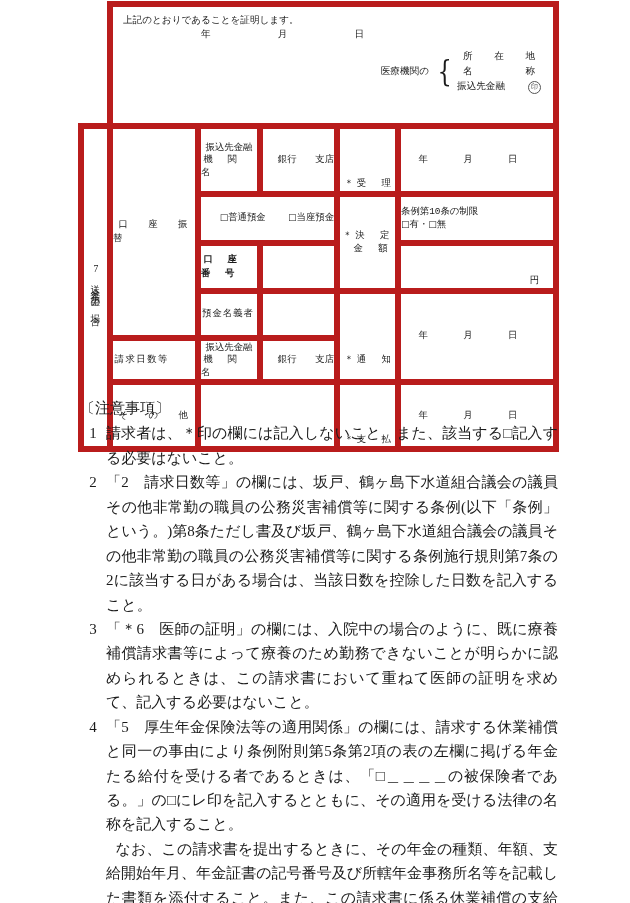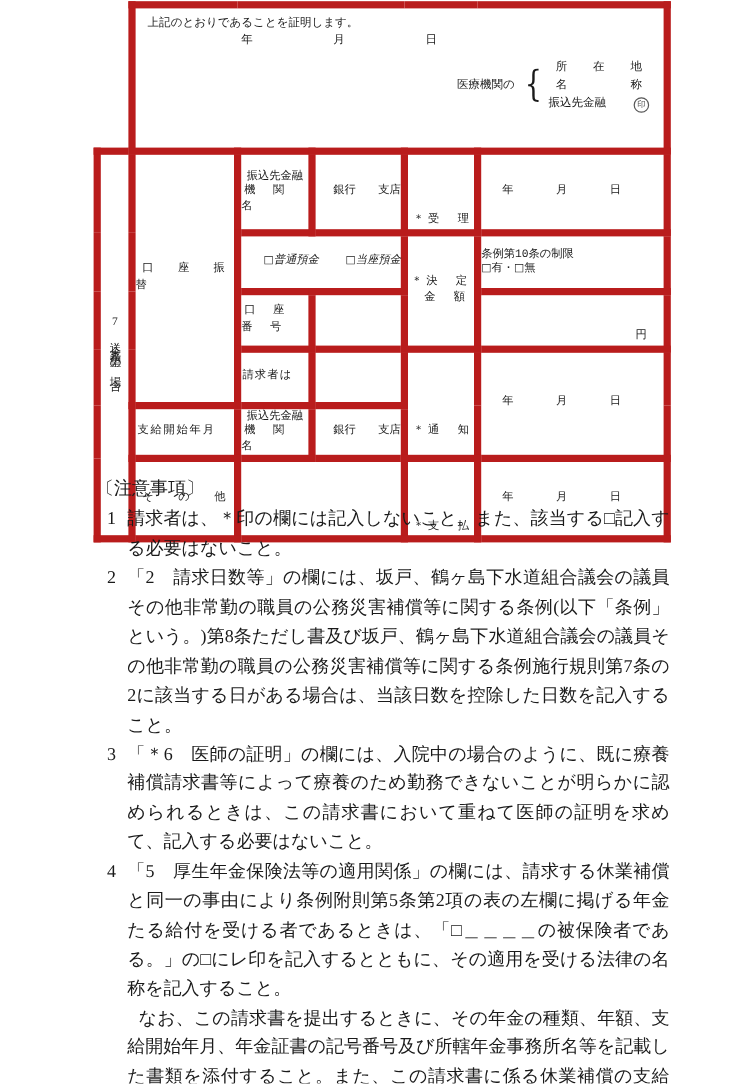--- a/index.html
+++ b/index.html
@@ -214,21 +214,21 @@
     </td>
     <td class="cell-pad">
       <span class="star-label">＊受　理</span>
     </td>
     <td class="cell-pad">
       <span class="ymd">年　月　日</span>
     </td>
   </tr>
 
   <tr>
-    <td colspan="2" class="cell-pad ctr" style="height:43px;font-style:italic;">
+    <td colspan="2" class="cell-pad ctr" style="height:43px;">
       <span style="display:inline-block;margin-right:20px;">
         <span class="checkbox-glyph">□</span><span>普通預金</span>
       </span>
       <span style="display:inline-block;">
         <span class="checkbox-glyph">□</span><span>当座預金</span>
       </span>
     </td>
     <td rowspan="2" class="cell-pad">
       <span class="two-line">
         <span style="letter-spacing:3px;text-indent:3px;">＊決　定</span><br>
@@ -237,45 +237,45 @@
     </td>
     <td class="cell-pad">
       <span style="display:block;font-family:Liberation Mono, monospace;">条例第10条の制限</span>
       <span style="display:block;">
         <span class="checkbox-glyph">□</span><span>有</span><span>・</span><span class="checkbox-glyph">□</span><span>無</span>
       </span>
     </td>
   </tr>
 
   <tr>
-    <td class="cell-pad" style="height:42px;">
+    <td class="cell-pad" style="height:42px;font-weight:bold;">
       <span class="spread">口　座　番　号</span>
     </td>
     <td class="cell-pad"></td>
     <td class="cell-pad" style="vertical-align:bottom;">
       <span class="yen-line">円</span>
     </td>
   </tr>
 
   <tr>
     <td class="cell-pad" style="height:41px;">
-      <span class="spread" style="letter-spacing:1px;text-indent:1px;">請求者は</span>
+      <span class="spread" style="letter-spacing:1px;text-indent:1px;">預金名義者</span>
     </td>
     <td class="cell-pad"></td>
     <td rowspan="2" class="cell-pad">
       <span class="star-label">＊通　知</span>
     </td>
     <td rowspan="2" class="cell-pad">
       <span class="ymd">年　月　日</span>
     </td>
   </tr>
 
   <tr>
     <td class="cell-pad" style="height:34px;">
-      <span class="spread" style="letter-spacing:1.5px;text-indent:1.5px;">支給開始年月</span>
+      <span class="spread" style="letter-spacing:1.5px;text-indent:1.5px;">請求日数等</span>
     </td>
     <td class="cell-pad">
       <span class="two-line">
         振込先金融<br><span class="spread">機　関　名</span>
       </span>
     </td>
     <td class="cell-pad ctr">
       <span>銀行　　支店</span>
     </td>
   </tr>

